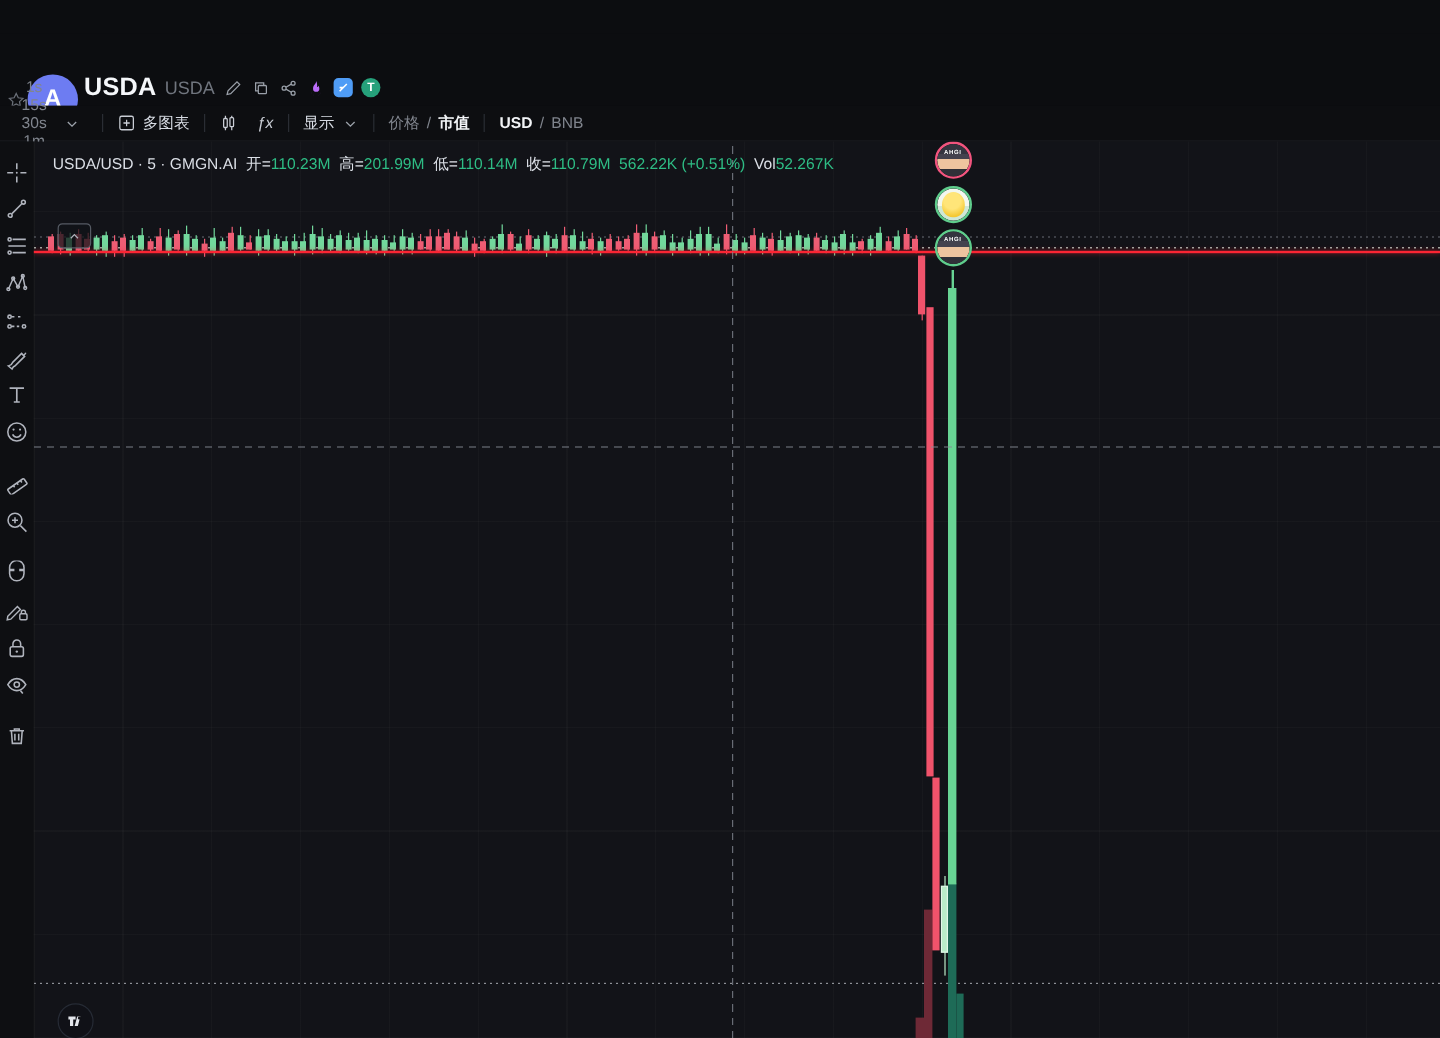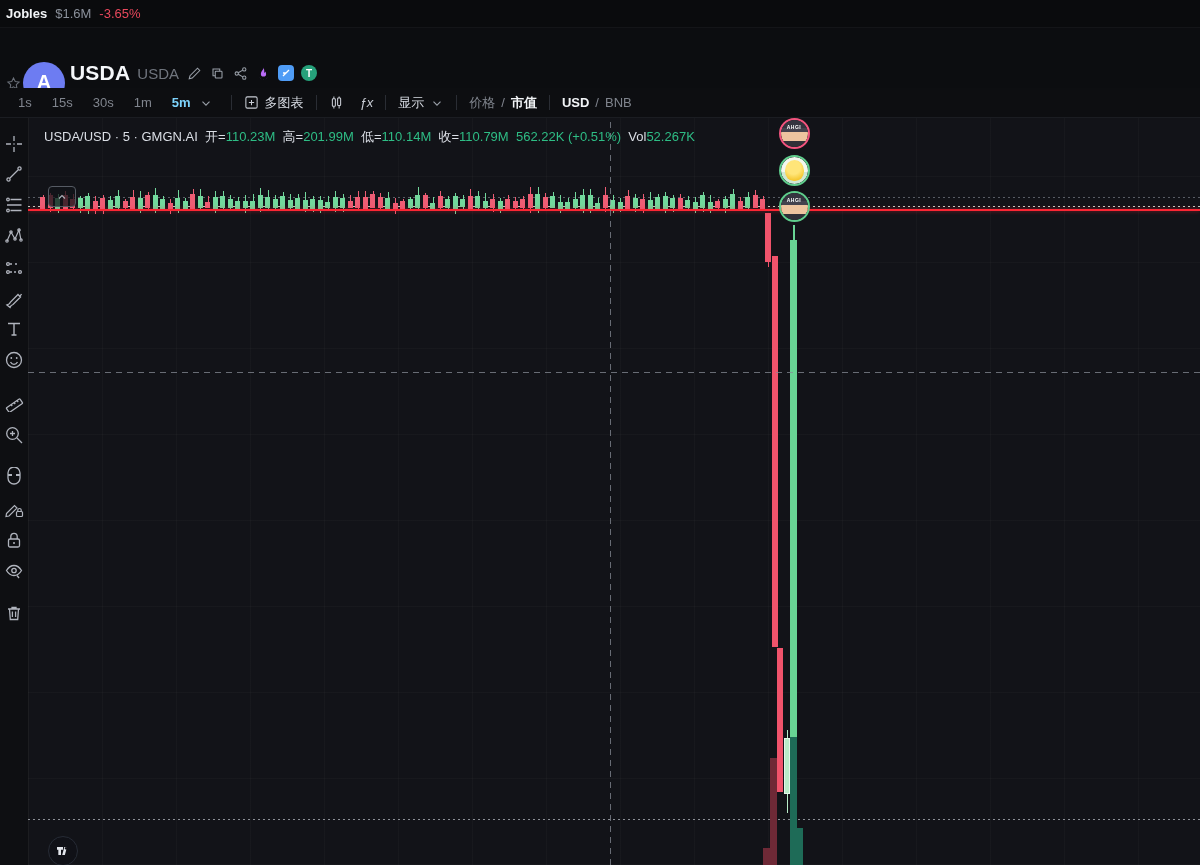--- a/index.html
+++ b/index.html
@@ -77,25 +77,20 @@
   .marker .face{width:100%;height:100%;border-radius:50%;display:flex;align-items:center;justify-content:center;}
   .marker .tag{position:absolute;top:4px;left:0;right:0;text-align:center;font-size:5px;font-weight:bold;color:#fff;letter-spacing:.5px;}
   .tvlogo{position:absolute;left:20px;top:718px;width:28px;height:28px;border-radius:50%;background:rgba(16,18,23,.85);
           border:1px solid #262b35;display:flex;align-items:center;justify-content:center;color:#e3e6ec;z-index:30;}
 </style>
 </head>
 <body>
 
 <div class="app">
 
-  <div class="topbar">
-    <span class="tk">Jobles</span>
-    <span class="mc">$1.6M</span>
-    <span class="chg">-3.65%</span>
-  </div>
 
   <div class="header">
     <div class="fav">
       <svg width="15" height="15" viewBox="0 0 20 20" fill="none" stroke="currentColor" stroke-width="1.4">
           <path d="M10 2.5l2.3 4.8 5.2.7-3.8 3.6.9 5.2L10 14.3l-4.6 2.5.9-5.2L2.5 8l5.2-.7z"></path>
         </svg>
     </div>
     <div class="tok-avatar">
         <span class="glyph">A</span>
       </div>
@@ -197,21 +192,21 @@
       <span class="hicon white" style="margin-left:4px;">
           <svg width="15" height="15" viewBox="0 0 20 20" fill="none" stroke="currentColor" stroke-width="1.4">
             <path d="M2.5 9h3.2v8H2.5zM5.7 16.2l2.2.8h6.3c.9 0 1.6-.6 1.8-1.4l1-4.4A1.8 1.8 0 0015.2 9h-4l.7-3.8A1.6 1.6 0 009 4l-3.3 5"></path>
           </svg>
         </span>
       <span class="hr2txt white" style="font-weight:bold;">0/0</span>
     </div>
   </div>
 
   <div class="toolbar">
-    <span style="display:flex;align-items:center;">
+    <span style="display:flex;align-items:center;flex-direction:column;">
         <span class="iv">1s</span>
         <span class="iv">15s</span>
         <span class="iv">30s</span>
         <span class="iv">1m</span>
         <span class="iv active">5m</span>
       </span>
     <span class="chev"><svg width="14" height="14" viewBox="0 0 20 20" fill="none" stroke="currentColor" stroke-width="1.6">
           <path d="M5 8l5 5 5-5"></path>
         </svg></span>
     <span class="tsep"></span>

